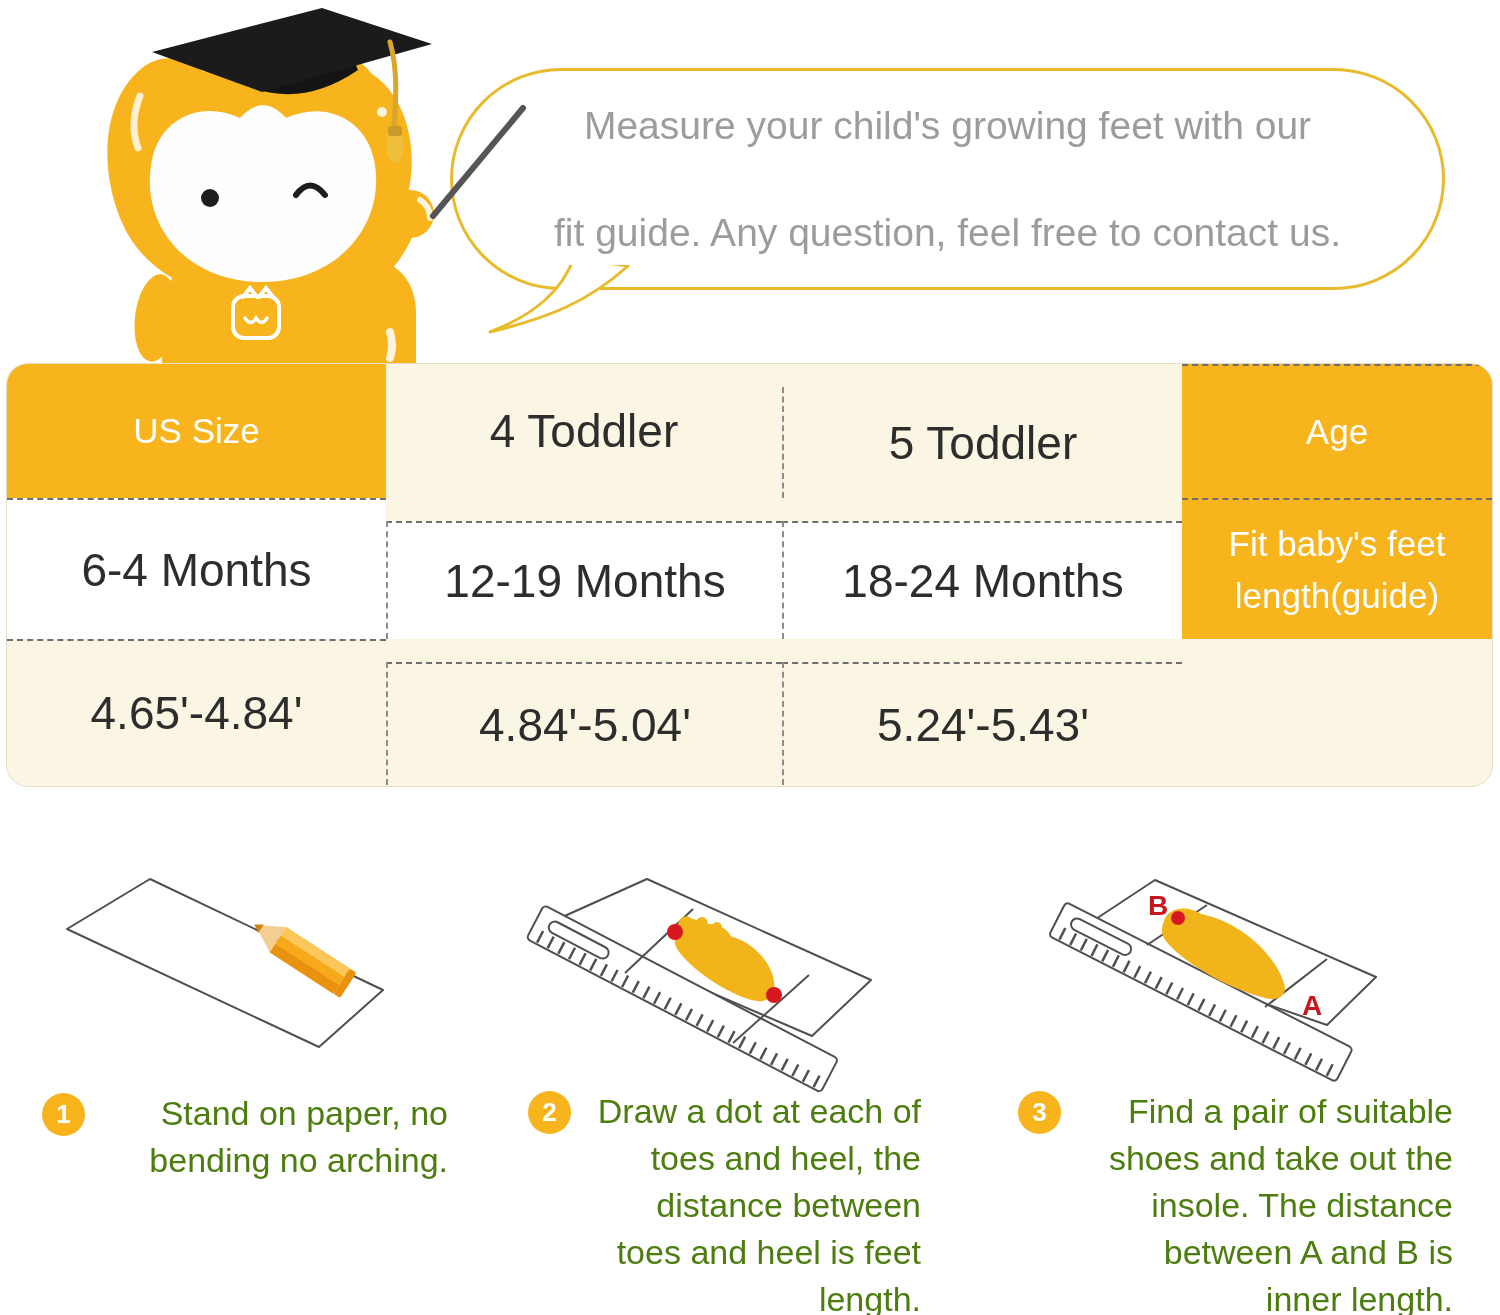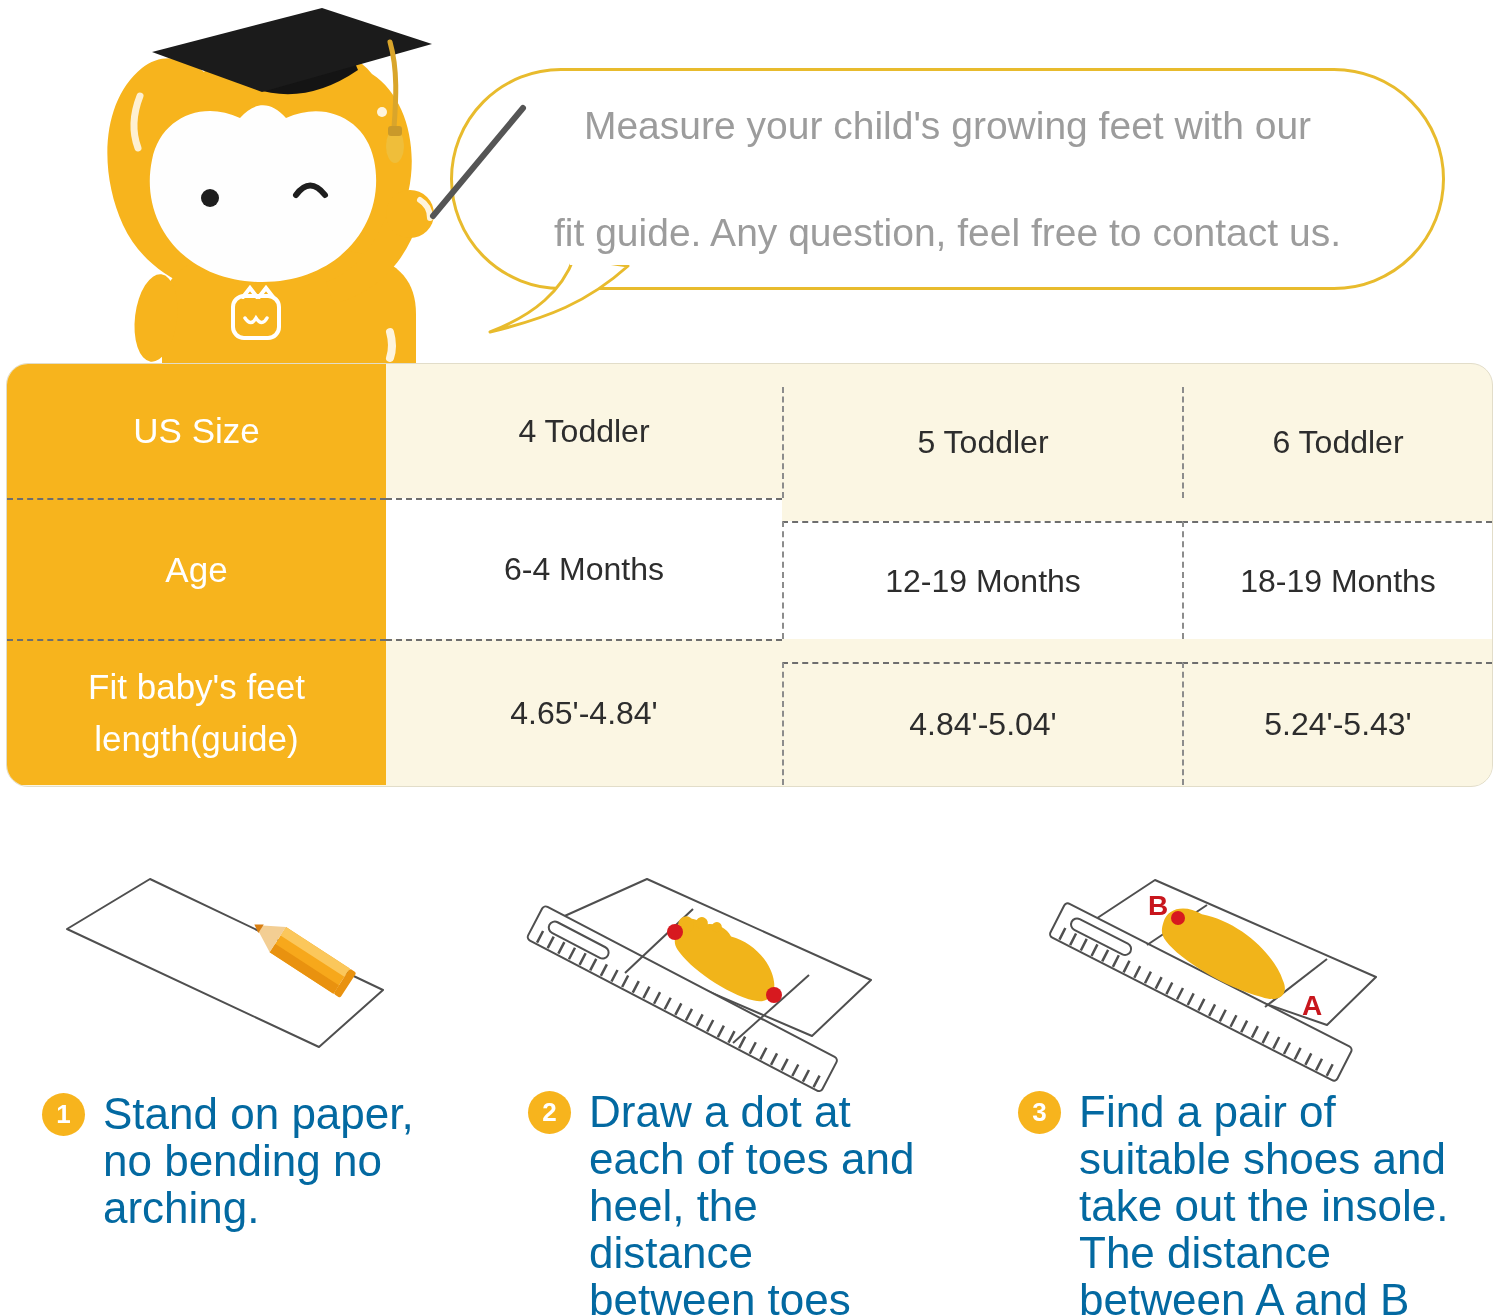--- a/index.html
+++ b/index.html
@@ -21,40 +21,40 @@
   
   .size-table{
     position:absolute;left:6px;top:363px;width:1487px;height:424px;
     border-radius:22px;overflow:hidden;background:#FBF6E3;
     border:1px solid #e2ddc9;box-sizing:border-box;z-index:5;
     display:grid;grid-template-columns:379px 396px 400px 310px;
     grid-template-rows:134px 141px 146px;
   }
   .cell{display:flex;justify-content:center;align-items:center;text-align:center;box-sizing:border-box;}
   .hc{background:#F7B41D;color:#ffffff;font-size:35px;line-height:52px;padding:0 42px;}
-  .dc{color:#2D2D2D;font-size:32px;}
+  .dc{color:#2D2D2D;font-size:46px;}
   .bg-cream{background:#FBF6E3;}
   .bg-white{background:#ffffff;}
   .bt{border-top:2px dashed #6e6e6e;}
   .bl{border-left:2px dashed #8c8c8c;margin-top:23px;}
   
   .illo{position:absolute;z-index:1;}
   .illo1{left:55px;top:868px;}
   .illo2{left:525px;top:855px;}
   .illo3{left:1015px;top:855px;}
   .caption{position:absolute;display:flex;align-items:flex-start;gap:18px;z-index:2;}
   .cap1{left:42px;top:1090px;width:420px;}
   .cap2{left:528px;top:1088px;width:420px;}
   .cap3{left:1018px;top:1088px;width:450px;}
   .badge{
     flex:0 0 auto;width:43px;height:43px;border-radius:50%;
     background:#F7B41D;color:#fff;font-size:26px;font-weight:bold;
     display:flex;justify-content:center;align-items:center;margin-top:3px;
   }
-  .cap-text{color:#0369a1;font-size:44px;line-height:47px;}
+  .cap-text{color:#4d7c0f;font-size:34px;line-height:47px;text-align:right;}
   .cap1 .cap-text{width:345px;}
   .cap2 .cap-text{width:332px;}
   .cap3 .cap-text{width:374px;}
 </style>
 </head>
 <body>
 
 <div class="canvas">
 
   <svg class="mascot" width="450" height="365" viewBox="0 0 450 365">
@@ -107,26 +107,25 @@
   <svg class="bubble-tail" width="180" height="95" viewBox="0 0 180 95">
     <path d="M150,10 C110,46 70,62 12,76 C58,58 84,34 96,2 Z" fill="#ffffff" stroke="#E8BB2D" stroke-width="3" stroke-linejoin="round"></path>
     <rect x="92" y="0" width="62" height="9" fill="#ffffff"></rect>
   </svg>
 
   <div class="size-table">
 
     <div class="cell hc">US Size</div>
     <div class="cell dc bg-cream">4 Toddler</div>
     <div class="cell dc bg-cream bl">5 Toddler</div>
-    <div class="cell dc bg-cream bl">6 Toddler</div>
 
     <div class="cell hc bt">Age</div>
     <div class="cell dc bg-white bt">6-4 Months</div>
     <div class="cell dc bg-white bt bl">12-19 Months</div>
-    <div class="cell dc bg-white bt bl">18-19 Months</div>
+    <div class="cell dc bg-white bt bl">18-24 Months</div>
 
     <div class="cell hc bt">Fit baby's feet length(guide)</div>
     <div class="cell dc bg-cream bt">4.65'-4.84'</div>
     <div class="cell dc bg-cream bt bl">4.84'-5.04'</div>
     <div class="cell dc bg-cream bt bl">5.24'-5.43'</div>
   </div>
 
   <svg class="illo illo1" width="400" height="200" viewBox="0 0 400 200">
     <polygon points="95,11 328,122 264,179 12,61" fill="#ffffff" stroke="#4F4F4F" stroke-width="2" stroke-linejoin="round"></polygon>
     <g transform="translate(248,88) rotate(33)">

